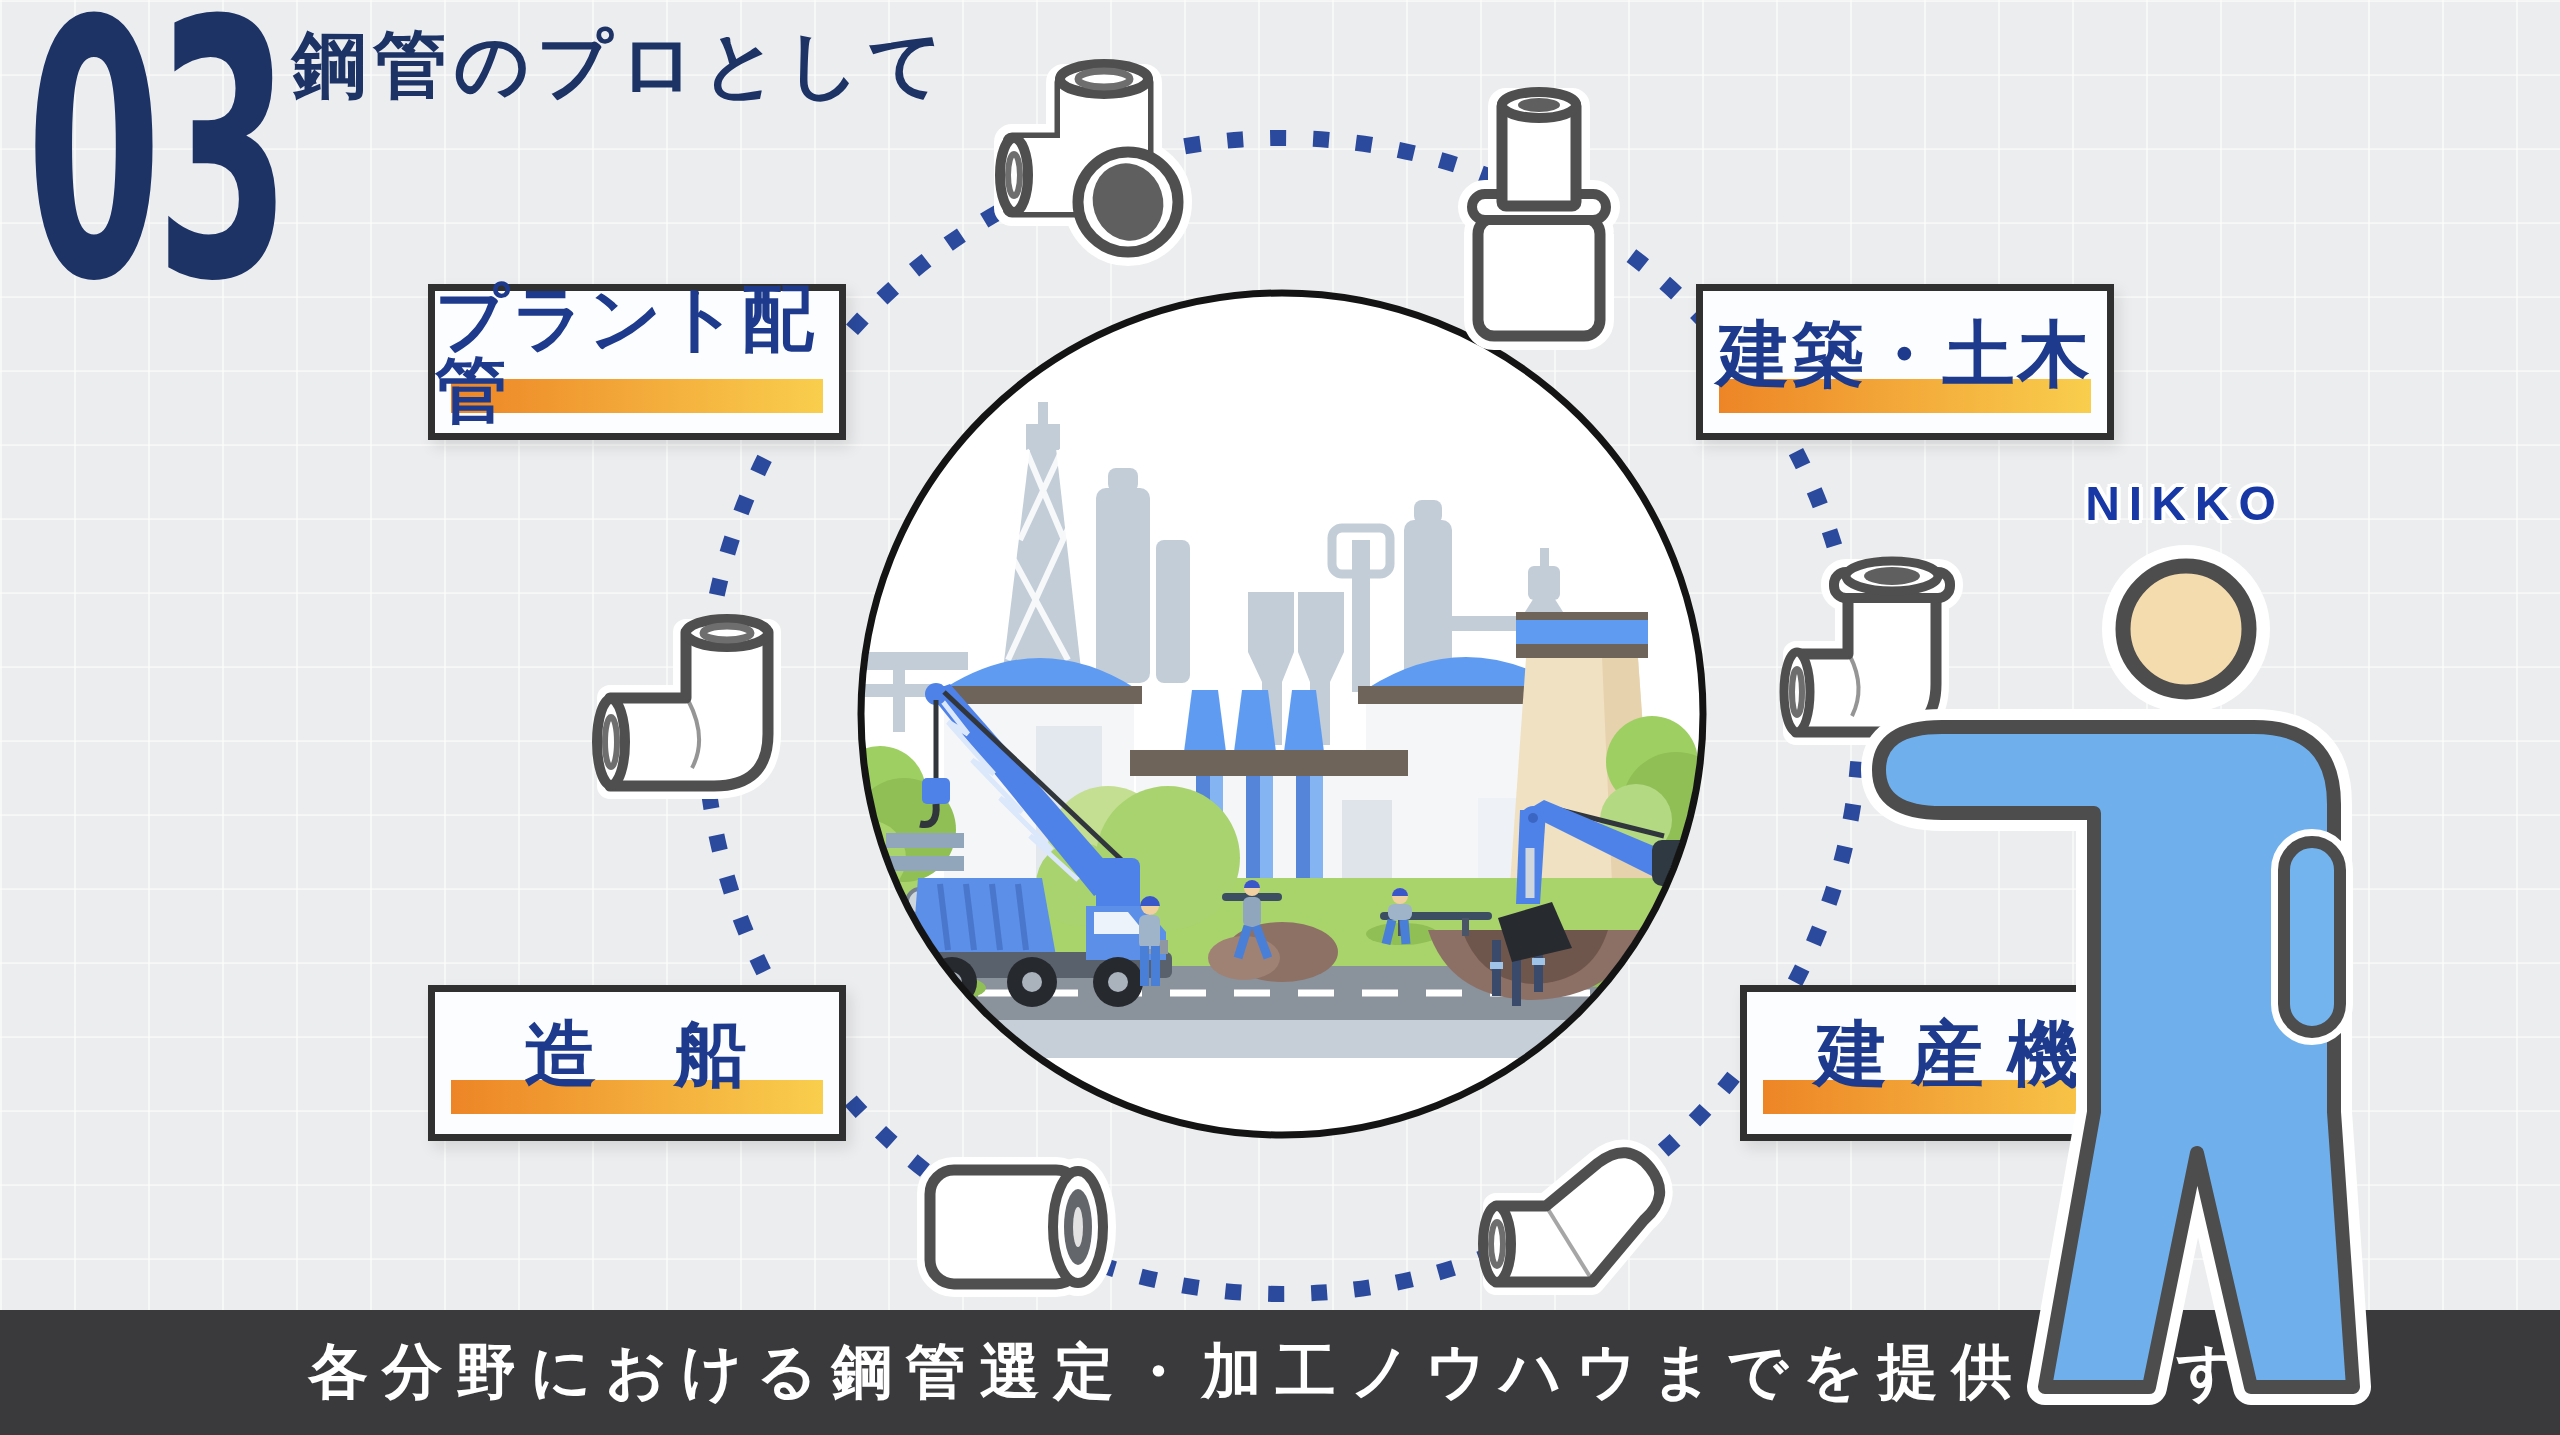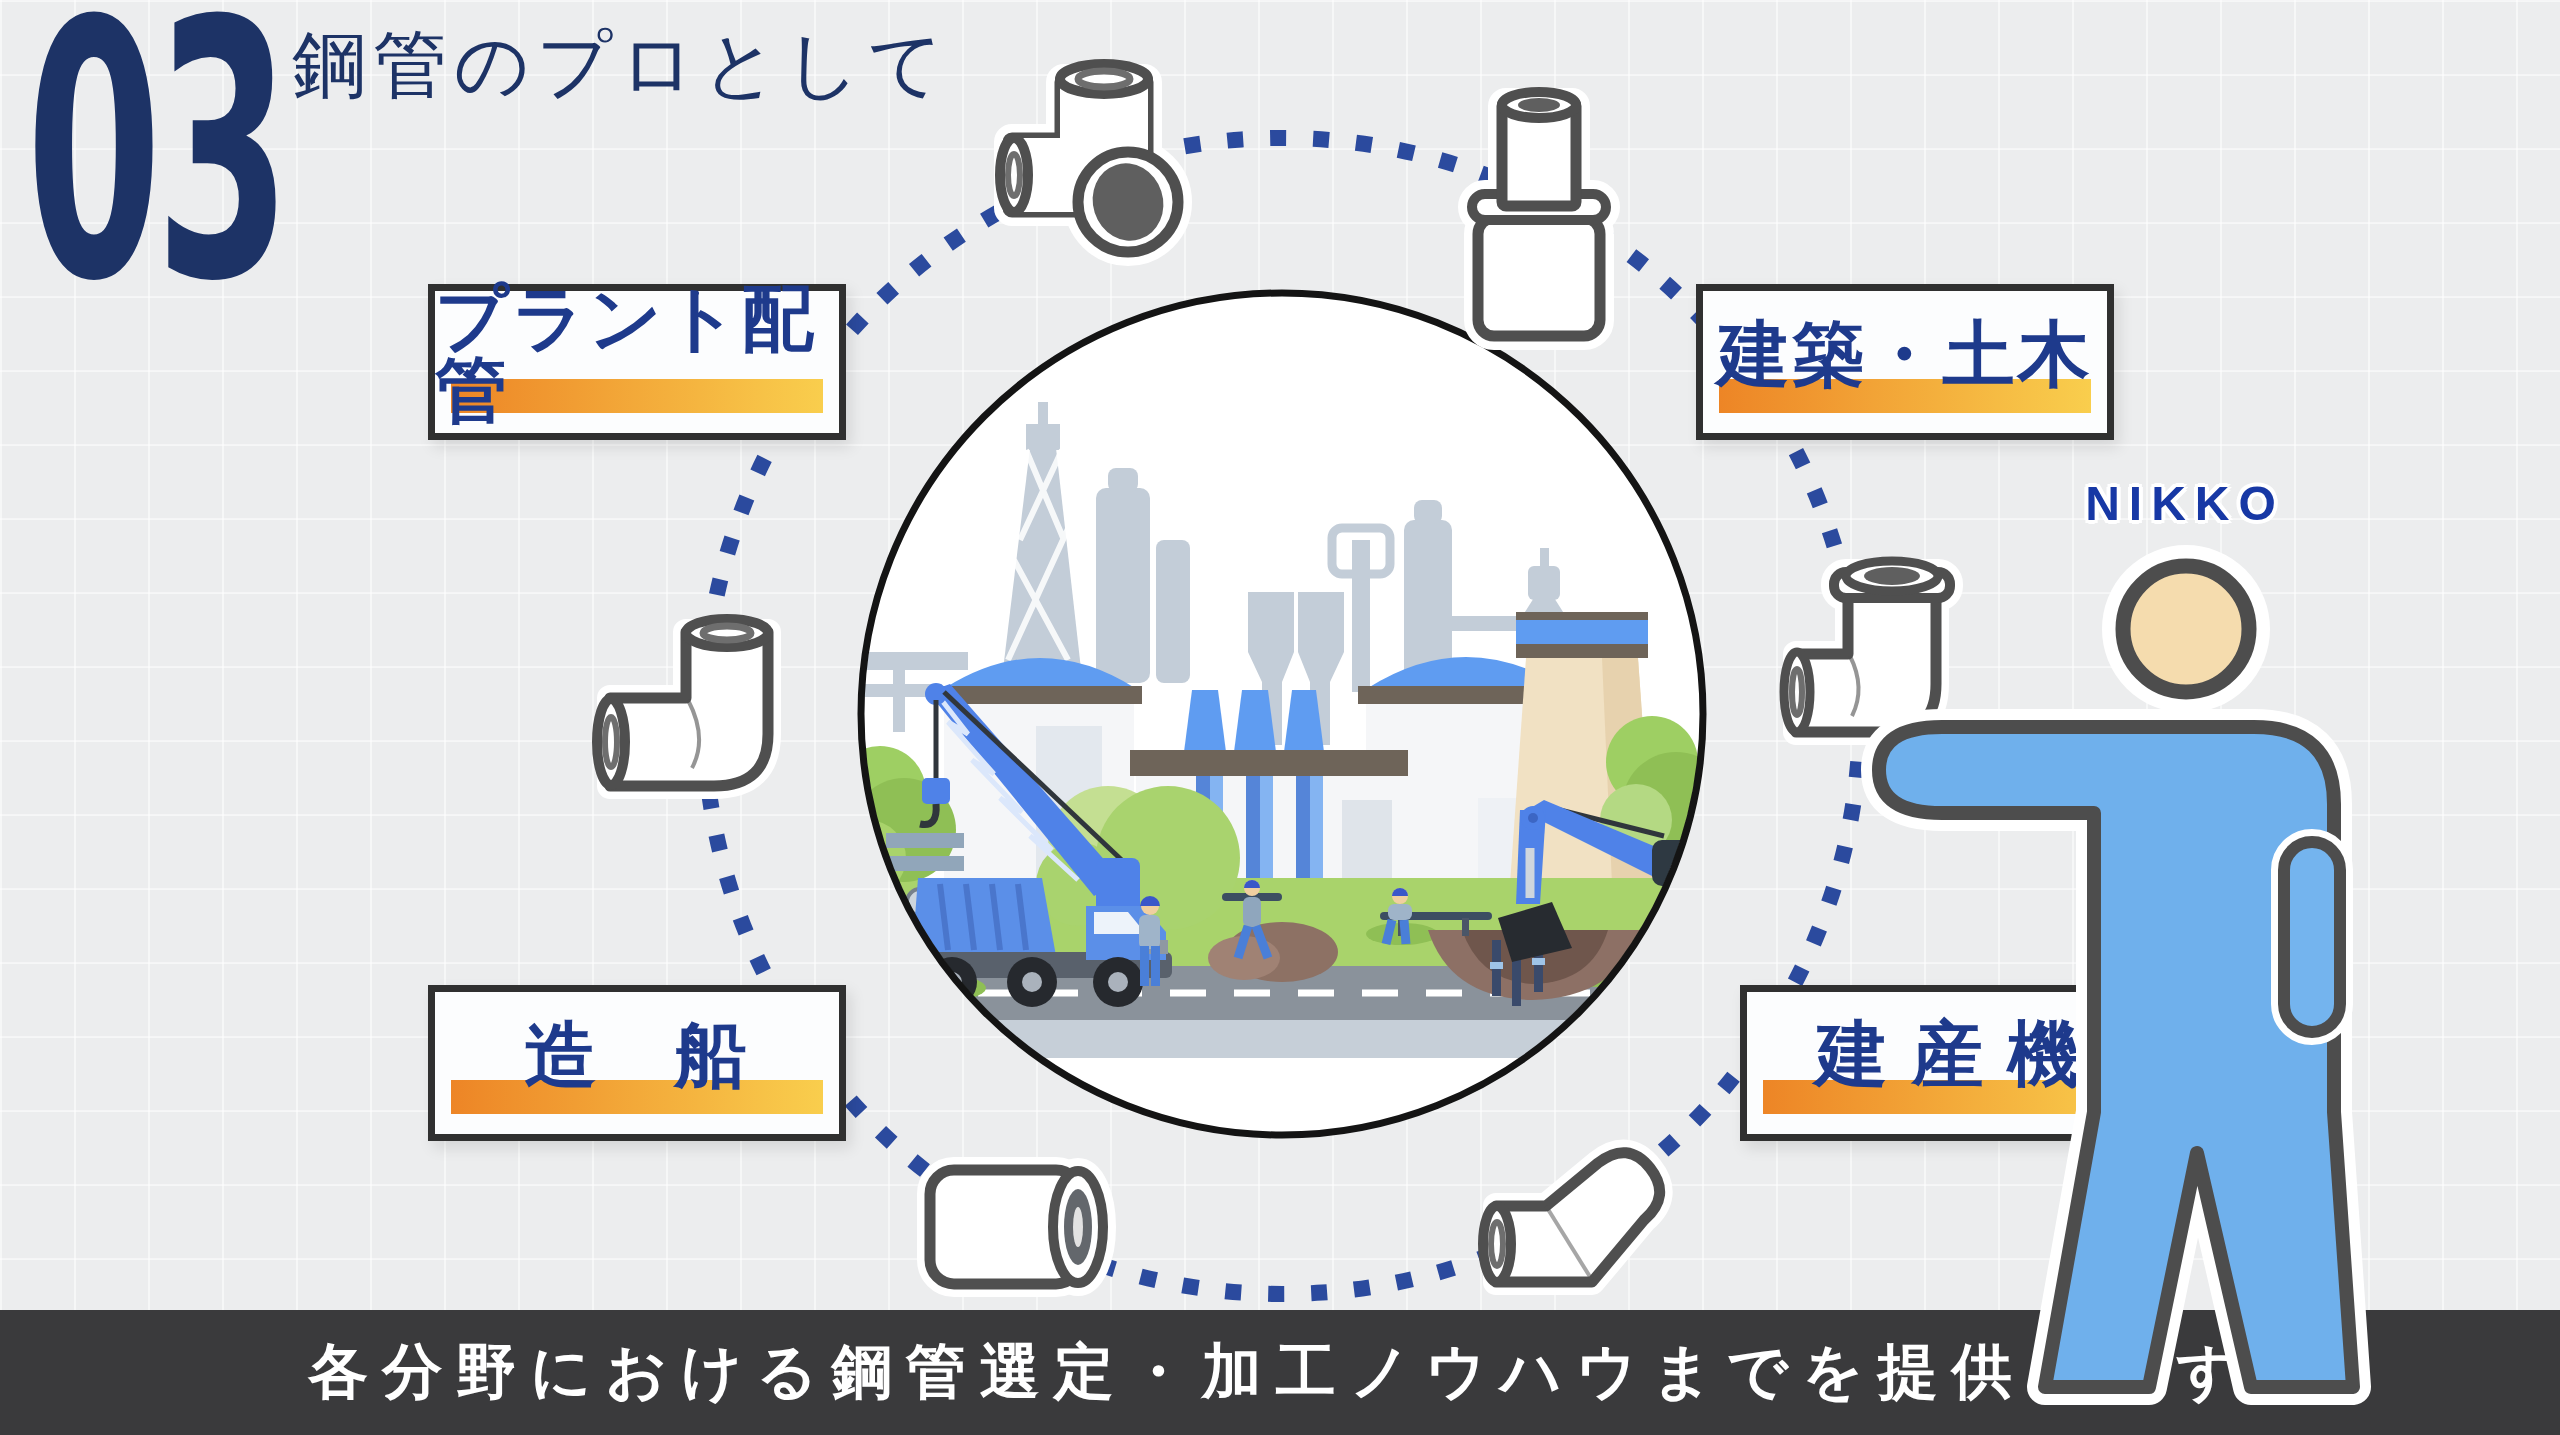--- a/index.html
+++ b/index.html
@@ -15,33 +15,33 @@
   .layer{position:absolute;left:0;top:0;width:2560px;height:1435px;}
   #diagram{z-index:1;}
   .cat-box{position:absolute;width:418px;height:156px;background:#fcfdfe;border:7px solid #303030;
     box-sizing:border-box;z-index:2;box-shadow:5px 7px 14px rgba(0,0,0,.10);margin-left:40px;}
   .cat-bar{position:absolute;left:4%;width:92%;height:34px;bottom:20px;
     background:linear-gradient(90deg,#ed8526,#f9ce4d);}
   .cat-label{position:absolute;left:0;top:0;right:0;bottom:0;display:flex;align-items:center;justify-content:center;
     padding-bottom:16px;font-size:72px;font-weight:800;color:#1e3a8c;letter-spacing:3px;line-height:1;}
   #box-tl{left:388px;top:284px;}
   #box-tr{left:1656px;top:284px;}
-  #box-bl{left:388px;top:985px;}
+  #box-bl{left:388px;top:985px;font-family:Liberation Serif, serif;}
   #box-br{left:1700px;top:985px;font-family:Liberation Serif, serif;}
   .footer{position:absolute;left:0;right:0;top:1310px;height:125px;background:#3a3a3c;z-index:3;
     display:flex;align-items:center;justify-content:center;}
   .footer span{color:#ffffff;font-size:60px;font-weight:700;letter-spacing:14px;white-space:nowrap;}
   #figure{z-index:4;}
   .nikko{position:absolute;left:2070px;top:476px;width:230px;text-align:center;z-index:5;
     font-size:48px;font-weight:700;letter-spacing:9px;color:#1738a5;
     text-shadow:-3px -3px 0 #fff,3px -3px 0 #fff,-3px 3px 0 #fff,3px 3px 0 #fff,0 -4px 0 #fff,0 4px 0 #fff,-4px 0 0 #fff,4px 0 0 #fff;}
   .header{position:absolute;left:0;top:0;z-index:6;}
   .sec-num{position:absolute;left:26px;top:-25px;font-size:355px;font-weight:800;color:#1d3366;
     line-height:1;letter-spacing:-12px;transform:scaleX(.55);transform-origin:top left;font-family:"DejaVu Sans",sans-serif;}
-  .titles{position:absolute;left:292px;top:16px;font-size:74px;font-weight:400;color:#1d3366;
+  .titles{position:absolute;left:292px;top:16px;font-size:74px;font-weight:700;color:#1d3366;
     letter-spacing:7px;line-height:1.32;white-space:nowrap;}
 </style>
 </head>
 <body>
 
 <div class="slide">
 
   <svg id="diagram" class="layer" viewBox="0 0 2560 1435">
     <defs>
       <clipPath id="circleClip">

